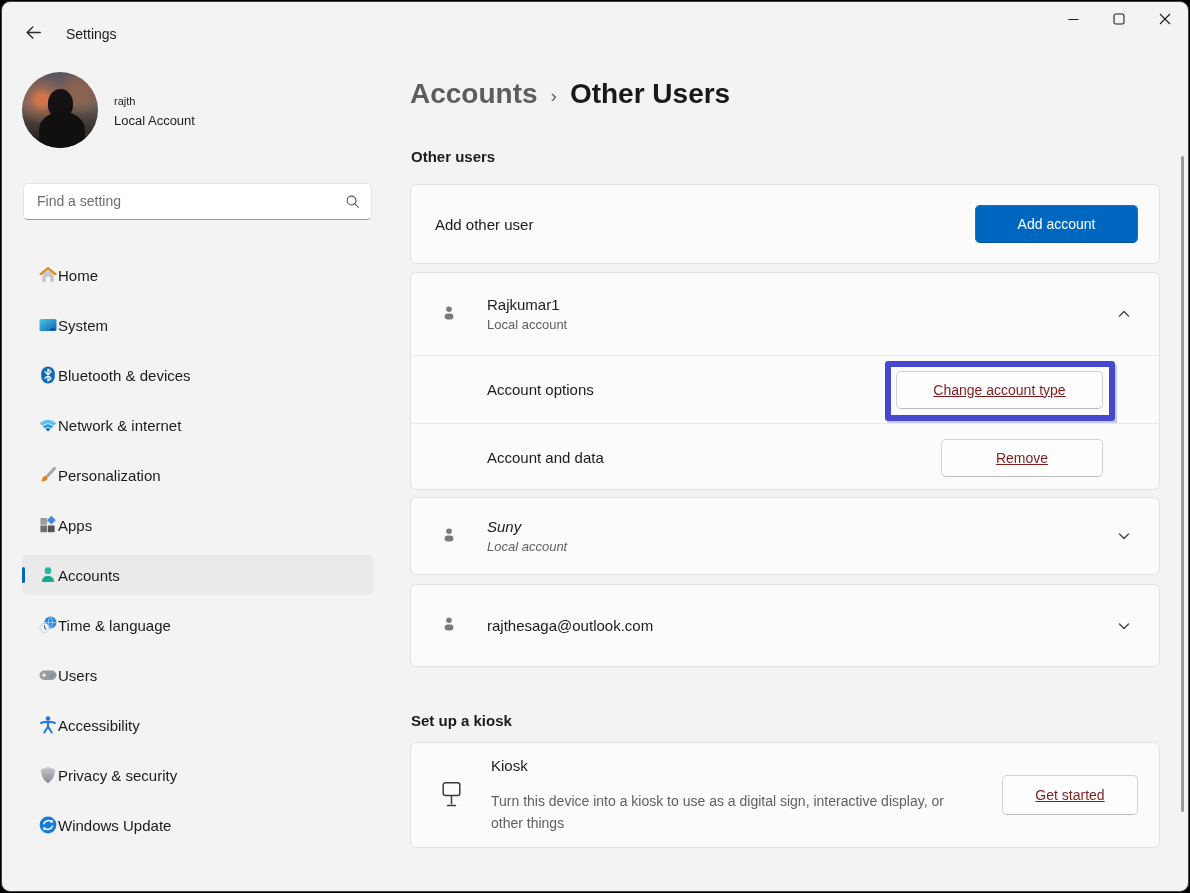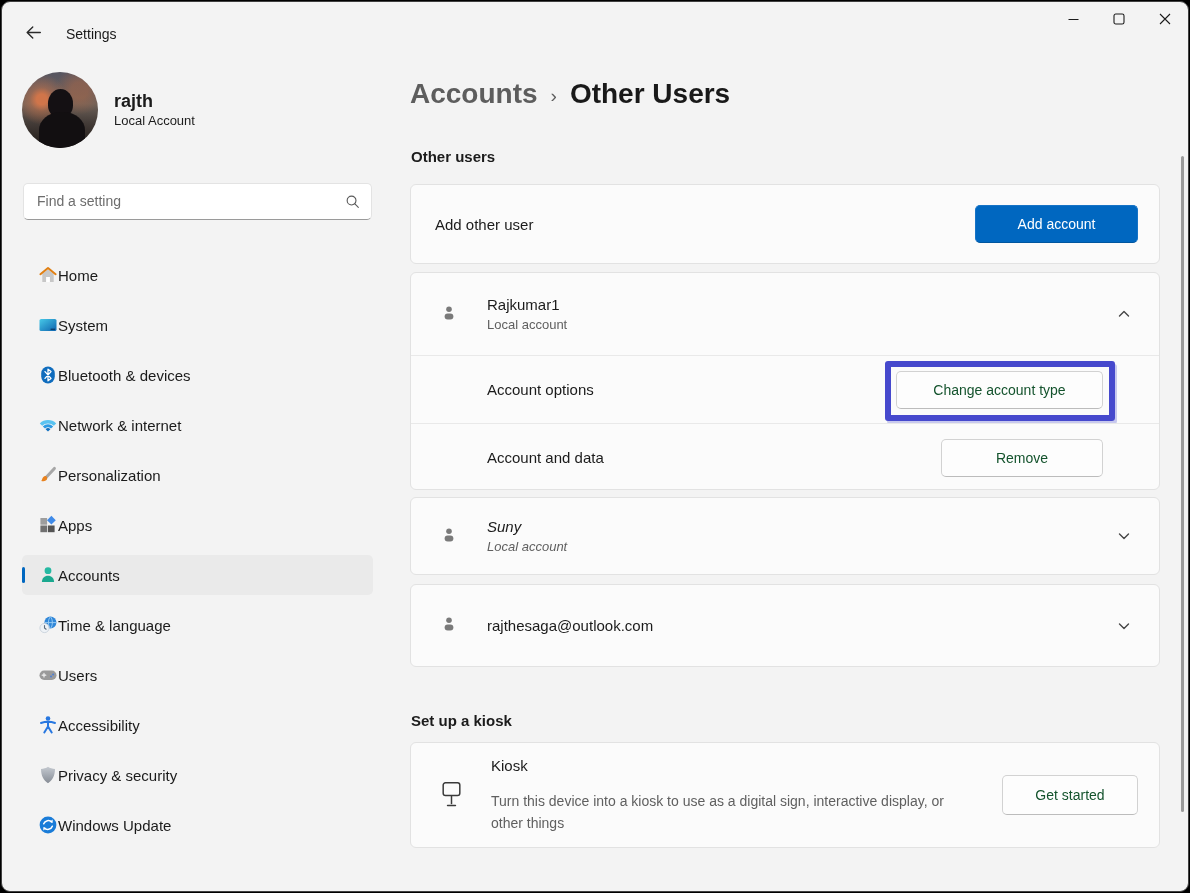--- a/index.html
+++ b/index.html
@@ -38,21 +38,21 @@
       linear-gradient(180deg, #565560 0%, #6e6159 42%, #453d39 66%, #1d1815 100%);
   }
   .avatar::before { 
     content:""; position:absolute; left:26px; top:17px; width:25px; height:29px;
     background:#141013; border-radius:50% 50% 44% 44%;
   }
   .avatar::after { 
     content:""; position:absolute; left:17px; top:40px; width:46px; height:40px;
     background:#120f11; border-radius:46% 46% 0 0;
   }
-  .profile-name { font-size:18px; font-weight:700; line-height:20px; }
+  .profile-name { font-size:11px; font-weight:400; line-height:20px; }
   .profile-sub  { font-size:13px; color:#1d1d1d; line-height:19px; }
   .searchbox {
     position:absolute; left:21px; top:131px; width:349px; height:37px;
     background:#fff; border:1px solid #e3e3e3; border-bottom-color:#9a9a9a; border-radius:5px;
   }
   .searchbox input {
     width:100%; height:100%; border:none; outline:none; background:transparent;
     font-family:inherit; font-size:14px; color:#1b1b1b; padding:0 36px 2px 13px;
   }
   .searchbox input::placeholder { color:#6d6d6d; }
@@ -83,22 +83,22 @@
     border:1px solid #e2e2e2; border-radius:6px;
   }
   .card-a { top:132px; height:80px; display:flex; align-items:center; padding:0 21px 0 24px; }
   .card-label { font-size:15px; flex:1; }
   .btn { font-family:inherit; font-size:14px; border-radius:5px; cursor:pointer; }
   .btn-primary {
     width:163px; height:38px; background:#0067c0; color:#fff;
     border:1px solid #1673c6; border-bottom-color:#00569f;
   }
   .btn-secondary {
-    height:38px; background:#fdfdfd; color:#14532d;
-    border:1px solid #d2d2d2; border-bottom-color:#bcbcbc;
+    height:38px; background:#fdfdfd; color:#7f1d1d;
+    border:1px solid #d2d2d2; border-bottom-color:#bcbcbc;text-decoration:underline;
   }
   .card-b { top:220px; height:218px; }
   .acct-header { height:82px; display:flex; align-items:center; padding:0 24px 0 29px; cursor:pointer; }
   .acct-header.short { height:100%; }
   .person { width:18px; margin-right:29px; display:flex; }
   .acct-name { font-size:15px; line-height:21px; }
   .acct-sub  { font-size:13px; color:#5f5f5f; line-height:19px; }
   .chev { margin-left:auto; display:flex; padding:4px; cursor:pointer; background:none; border:none; }
   .opt-row {
     position:relative; height:68px; display:flex; align-items:center;

